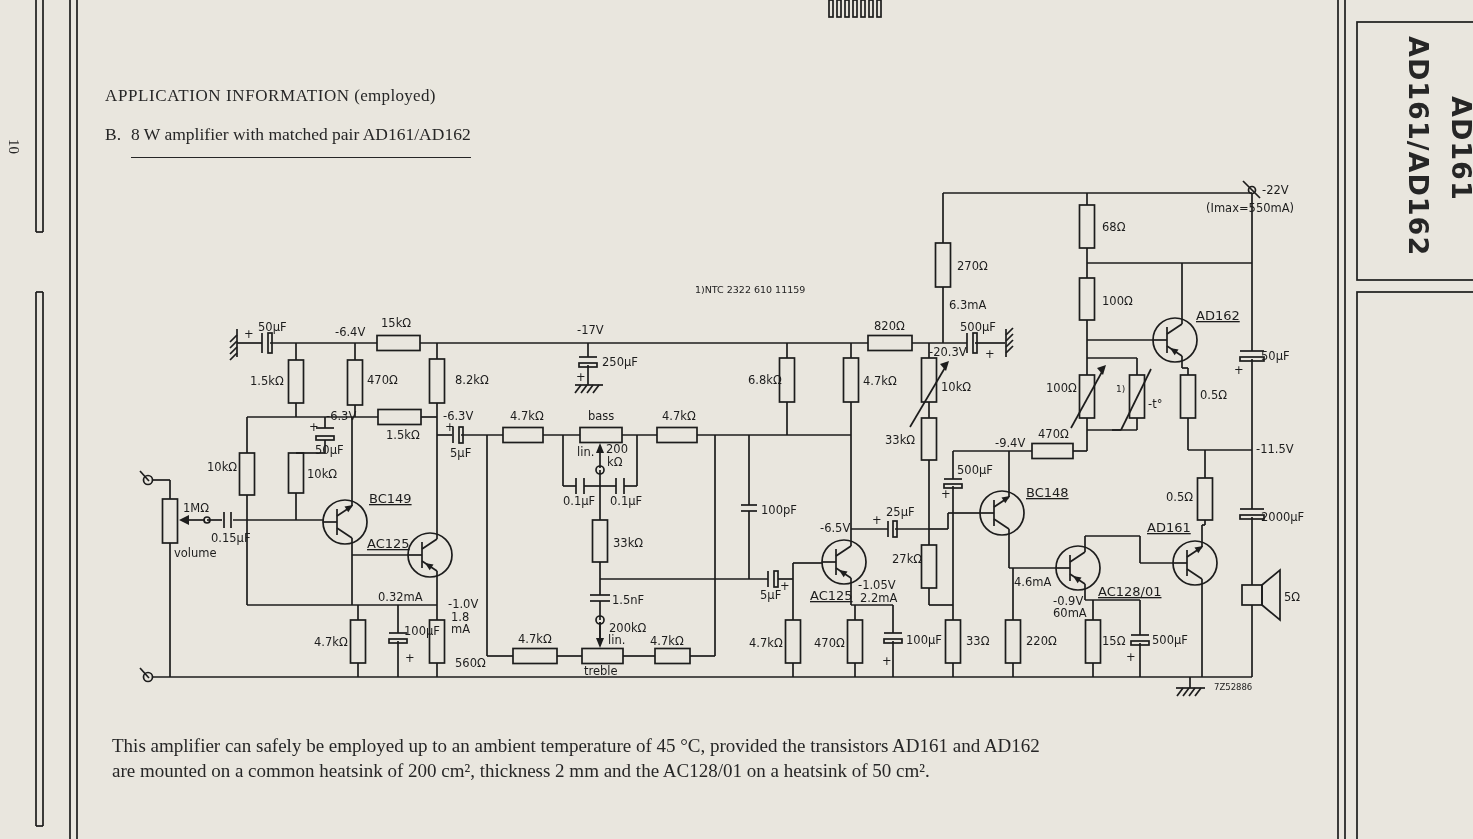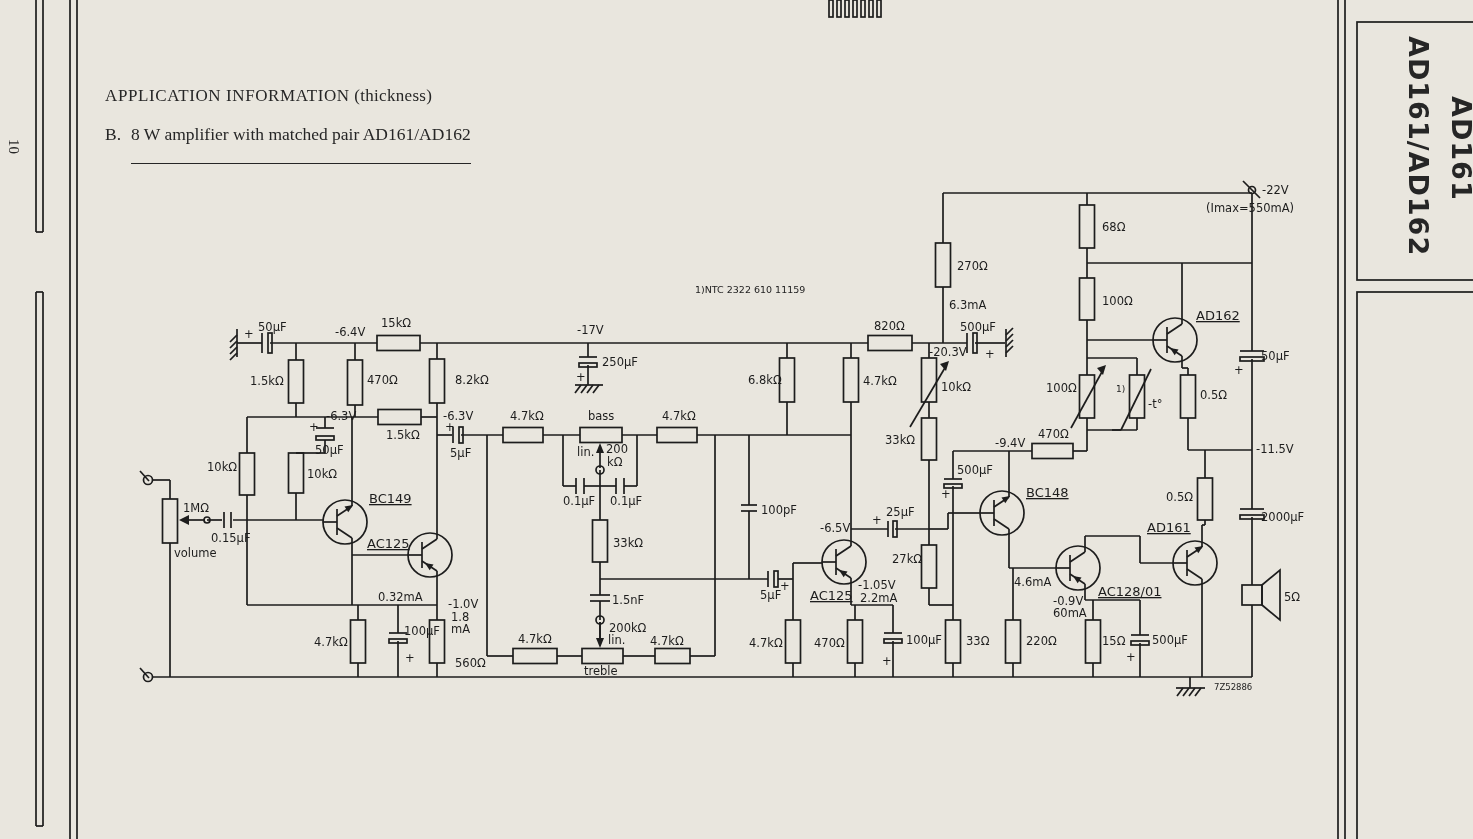--- a/index.html
+++ b/index.html
@@ -4,21 +4,21 @@
 <style>
   html,body{margin:0;padding:0;}
   #page{position:relative;width:1473px;height:839px;background:#e9e6de;overflow:hidden;
         font-family:"Liberation Serif",serif;color:#262626;}
   svg{position:absolute;left:0;top:0;}
   svg line, svg rect, svg circle, svg path, svg polyline{stroke:#1d1d1d;fill:none;stroke-width:1.7;}
   svg text{fill:#1d1d1d;font-family:"DejaVu Sans",sans-serif;stroke:none;}
   .hdr{position:absolute;left:105px;top:86px;font-size:17px;letter-spacing:.3px;}
   .hdr b{font-weight:normal;letter-spacing:.6px;}
   .sec{position:absolute;left:105px;top:124px;font-size:17.5px;}
-  .sec .us{border-bottom:1.6px solid #262626;padding-bottom:19px;margin-left:10px;font-family:Liberation Serif, serif;}
+  .sec .us{border-bottom:1.6px solid #262626;padding-bottom:13px;margin-left:10px;font-family:Liberation Serif, serif;}
   .para{position:absolute;left:112px;top:733px;width:1250px;font-size:19px;line-height:25px;}
   .pagenum{position:absolute;left:6px;top:138px;font-size:15px;transform:rotate(90deg);transform-origin:center;}
   .tabtxt{position:absolute;font-weight:bold;font-family:"DejaVu Sans",sans-serif;
           letter-spacing:1px;transform:rotate(90deg);transform-origin:top left;white-space:nowrap;}
   .tab1{left:1477px;top:96px;font-size:27px;}
   .tab2{left:1434px;top:36px;font-size:27px;}
 </style>
 </head>
 <body>
 
@@ -491,23 +491,27 @@
         <text x="451" y="621" font-size="11.5">1.8</text>
         <text x="451" y="633" font-size="11.5">mA</text>
         <text x="314" y="646" font-size="11.5">4.7kΩ</text>
         <text x="404" y="635" font-size="11.5">100µF</text>
         <text x="405" y="662" font-size="11.5">+</text>
         <text x="455" y="667" font-size="11.5">560Ω</text>
       </g>
   </svg>
 
   <div class="hdr">
-    <b>APPLICATION INFORMATION</b><span> (thickness)</span>
+    <b>APPLICATION INFORMATION</b><span> (employed)</span>
   </div>
   <div class="sec">
     <span>B.</span><span class="us">8 W amplifier with matched pair AD161/AD162</span>
   </div>
 
+  <div class="para">
+    <div>This amplifier can safely be employed up to an ambient temperature of 45 °C, provided the transistors AD161 and AD162</div>
+    <div>are mounted on a common heatsink of 200 cm², thickness 2 mm and the AC128/01 on a heatsink of 50 cm².</div>
+  </div>
 
   <div class="pagenum">10</div>
   <div class="tabtxt tab1">AD161</div>
   <div class="tabtxt tab2">AD161/AD162</div>
 </div>
 
 </body></html>

